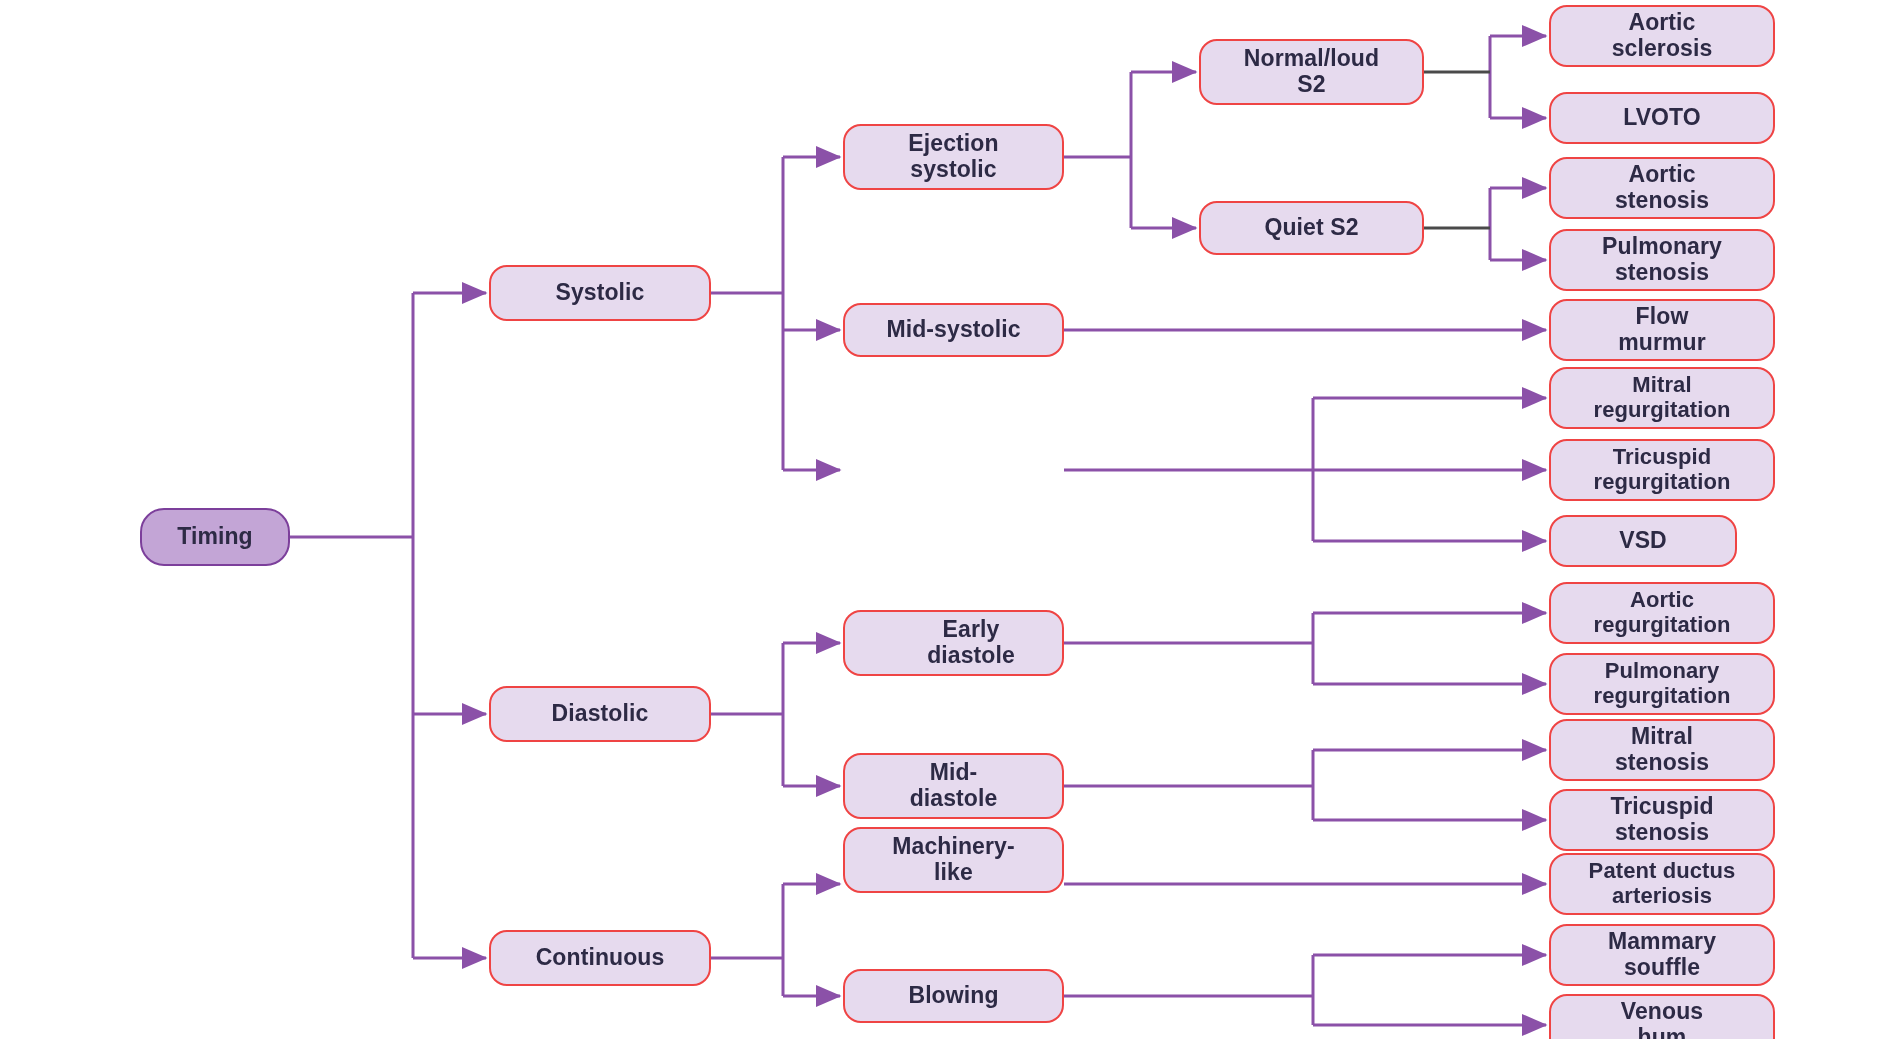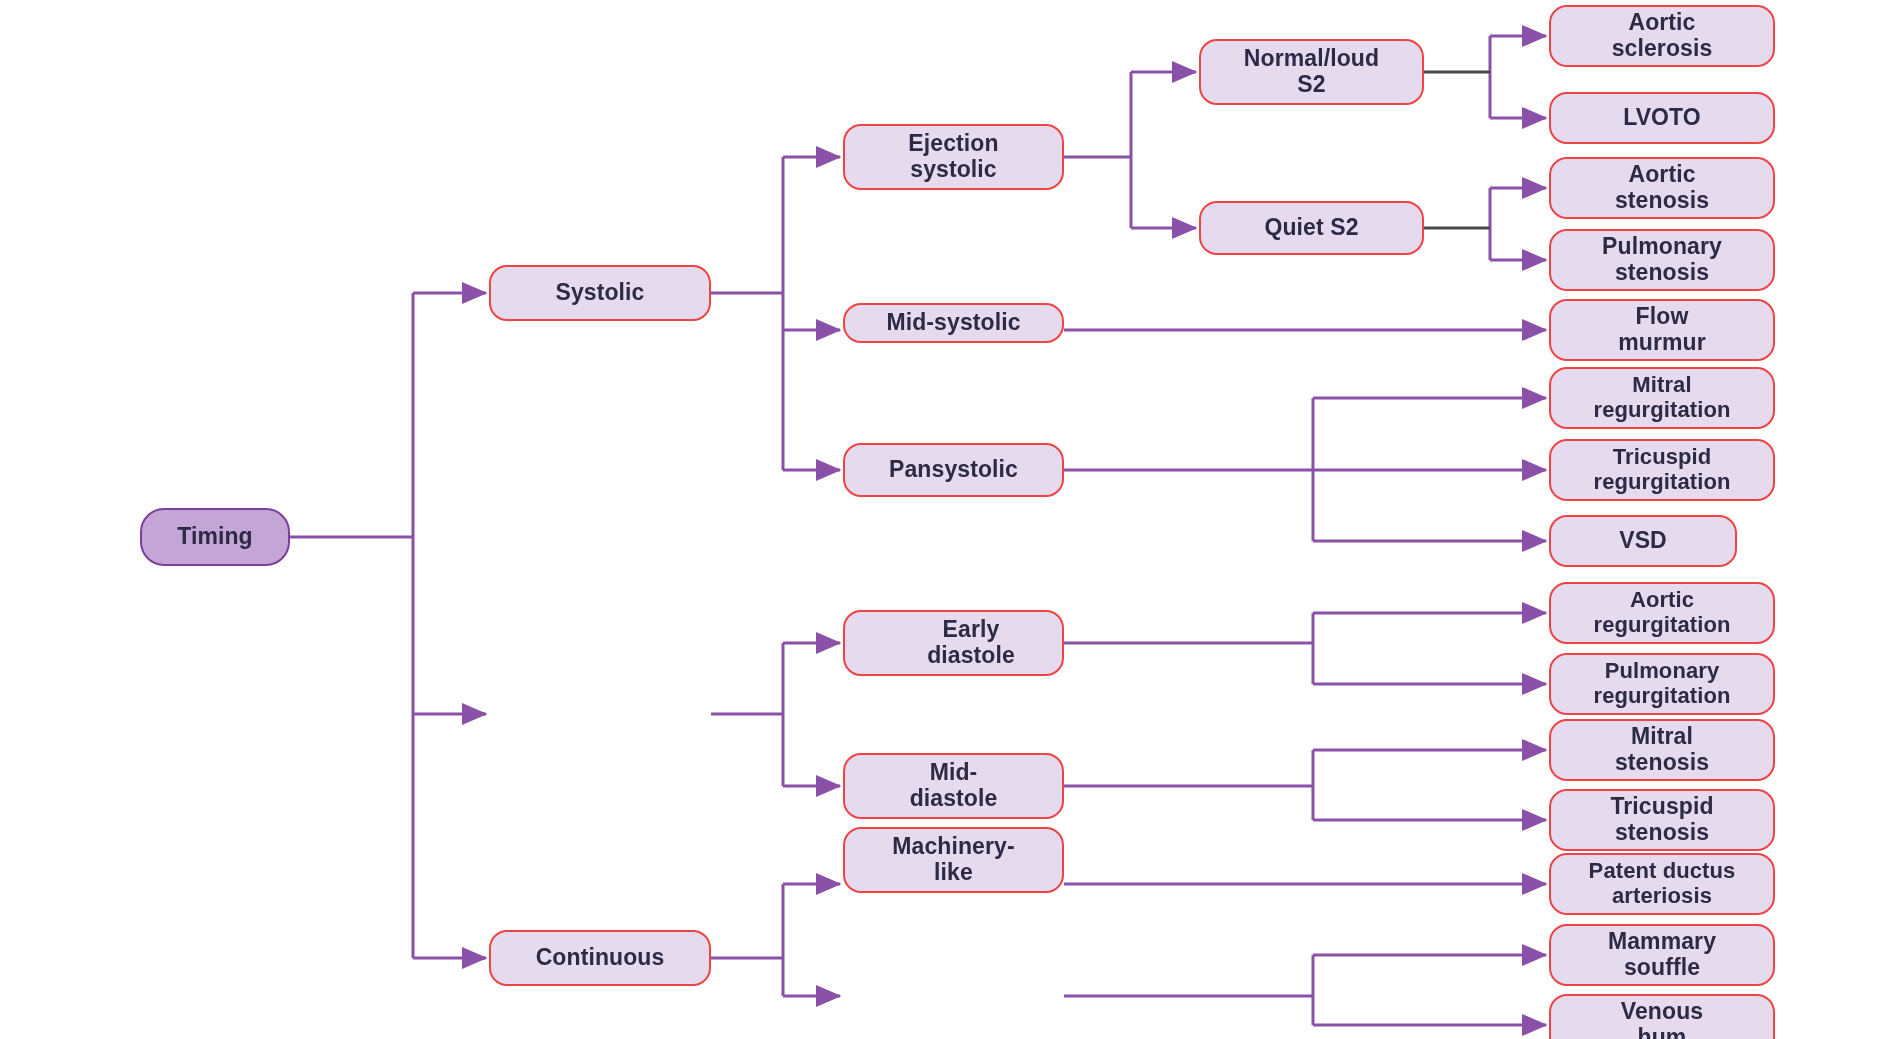--- a/index.html
+++ b/index.html
@@ -128,32 +128,33 @@
     </g>
     <g fill="none" stroke="#4a4a4a" stroke-width="3">
       <path d="M1424,72 L1490,72"></path>
       <path d="M1424,228 L1490,228"></path>
     </g>
   </svg>
 
   <div class="node root" style="left:140px; top:508px; width:150px; height:58px;">Timing</div>
 
   <div class="node" style="left:489px; top:265px; width:222px; height:56px;">Systolic</div>
+  <div class="node" style="left:489px; top:686px; width:222px; height:56px;">Diastolic</div>
   <div class="node" style="left:489px; top:930px; width:222px; height:56px;">Continuous</div>
 
   <div class="node" style="left:843px; top:124px; width:221px; height:66px;">Ejection
 systolic</div>
-  <div class="node" style="left:843px; top:303px; width:221px; height:40px;">Mid-systolic</div>
-  <div class="node" style="left:843px; top:443px; width:221px; height:54px;">Pansystolic</div>
+  <div class="node" style="left:843px; top:303px; width:221px; height:54px;">Mid-systolic</div>
   <div class="node" style="left:843px; top:610px; width:221px; height:66px;padding-left:41px;">Early
 diastole</div>
   <div class="node" style="left:843px; top:753px; width:221px; height:66px;">Mid-
 diastole</div>
   <div class="node" style="left:843px; top:827px; width:221px; height:66px;">Machinery-
 like</div>
+  <div class="node" style="left:843px; top:969px; width:221px; height:54px;">Blowing</div>
 
   <div class="node" style="left:1199px; top:39px; width:225px; height:66px;">Normal/loud
 S2</div>
   <div class="node" style="left:1199px; top:201px; width:225px; height:54px;">Quiet S2</div>
 
   <div class="node" style="left:1549px; top:5px; width:226px; height:62px;">Aortic
 sclerosis</div>
   <div class="node" style="left:1549px; top:92px; width:226px; height:52px;">LVOTO</div>
   <div class="node" style="left:1549px; top:157px; width:226px; height:62px;">Aortic
 stenosis</div>

